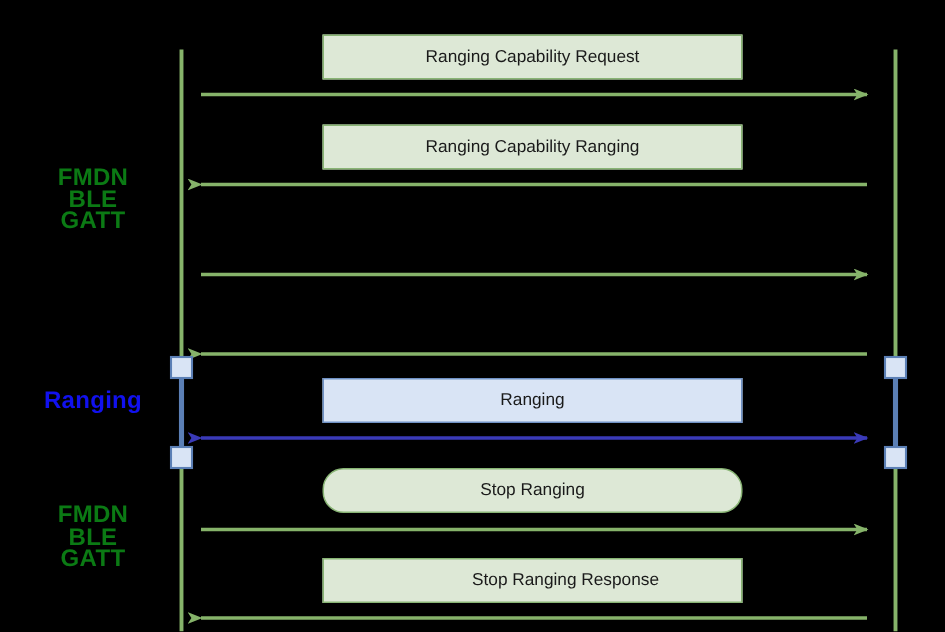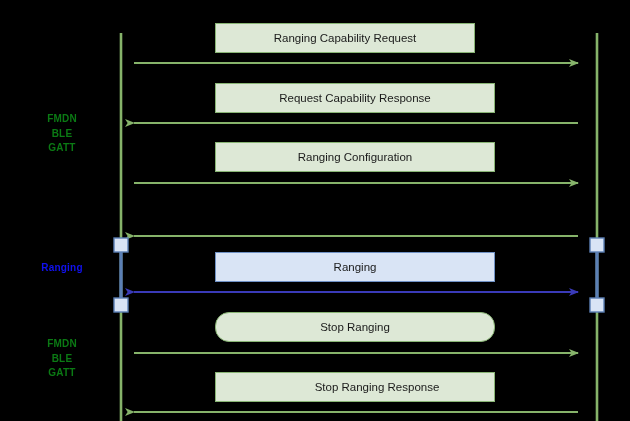--- a/index.html
+++ b/index.html
@@ -18,21 +18,21 @@
     background: #000000;
   }
   #svg-layer {
     position: absolute;
     left: 0; top: 0;
     width: 630px; height: 421px;
   }
   .phase-label {
     position: absolute;
     text-align: center;
-    font-size: 10px;
+    font-size: 16px;
     font-weight: bold;
     line-height: 14.5px;
     letter-spacing: 0.2px;
     white-space: pre-line;
     pointer-events: none;
   }
   .phase-label.green { color: #0b7a14; }
   .phase-label.blue  { color: #1111ee; }
 
   .msg-box {
@@ -93,20 +93,19 @@
     </svg>
 
   <div class="phase-label green" id="pl-0" style="left: 22px; top: 112px; width: 80px;">FMDN
 BLE
 GATT</div>
   <div class="phase-label blue" id="pl-1" style="left: 22px; top: 261px; width: 80px;">Ranging</div>
   <div class="phase-label green" id="pl-2" style="left: 22px; top: 337px; width: 80px;">FMDN
 BLE
 GATT</div>
 
-  <div class="msg-box green" id="mb-0" style="left: 215px; top: 23px; width: 260px; height: 30px;">Ranging Capability Request</div>
-  <div class="msg-box green" id="mb-1" style="left: 215px; top: 83px; width: 280px; height: 30px;">Request Capability Response</div>
-  <div class="msg-box green" id="mb-2" style="left: 215px; top: 142px; width: 280px; height: 30px;">Ranging Configuration</div>
+  <div class="msg-box green" id="mb-0" style="left: 215px; top: 23px; width: 280px; height: 30px;">Ranging Capability Request</div>
+  <div class="msg-box green" id="mb-1" style="left: 215px; top: 83px; width: 280px; height: 30px;">Ranging Capability Ranging</div>
   <div class="msg-box blue" id="mb-4" style="left: 215px; top: 252px; width: 280px; height: 30px;">Ranging</div>
   <div class="msg-box green" id="mb-5" style="left: 215px; top: 312px; width: 280px; height: 30px; border-radius: 14px;">Stop Ranging</div>
   <div class="msg-box green" id="mb-6" style="left: 215px; top: 372px; width: 280px; height: 30px; padding-left: 44px;">Stop Ranging Response</div>
 
 </div>
 
 </body></html>

